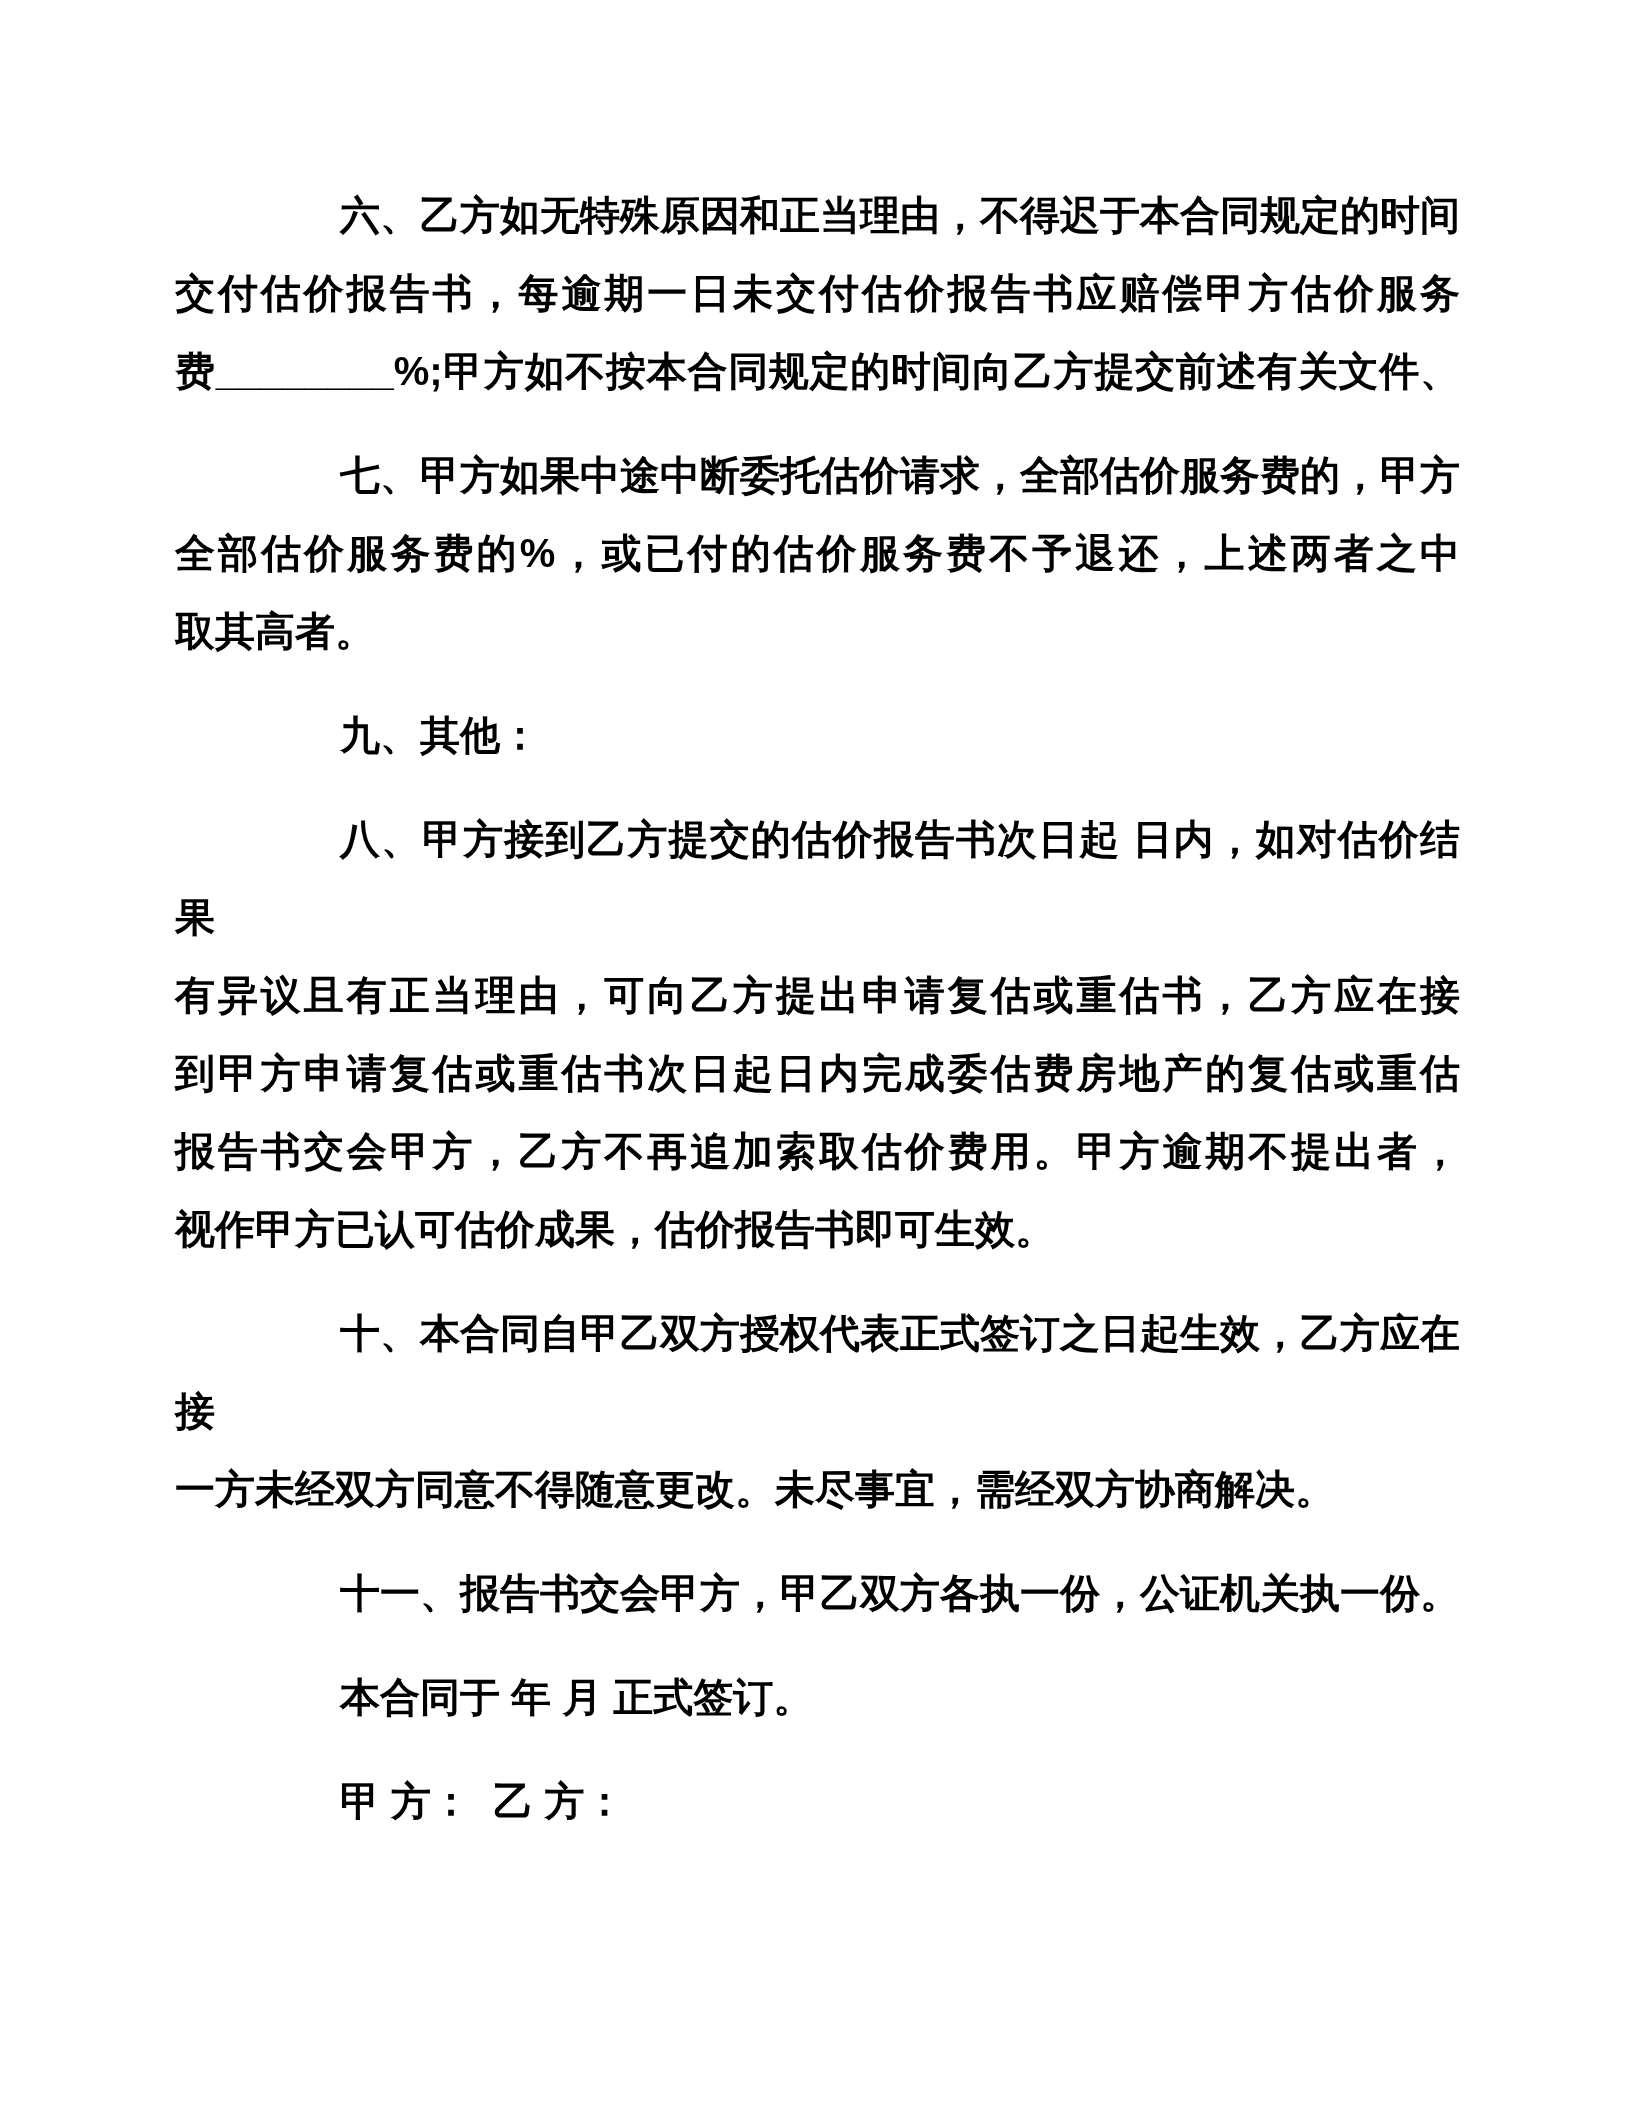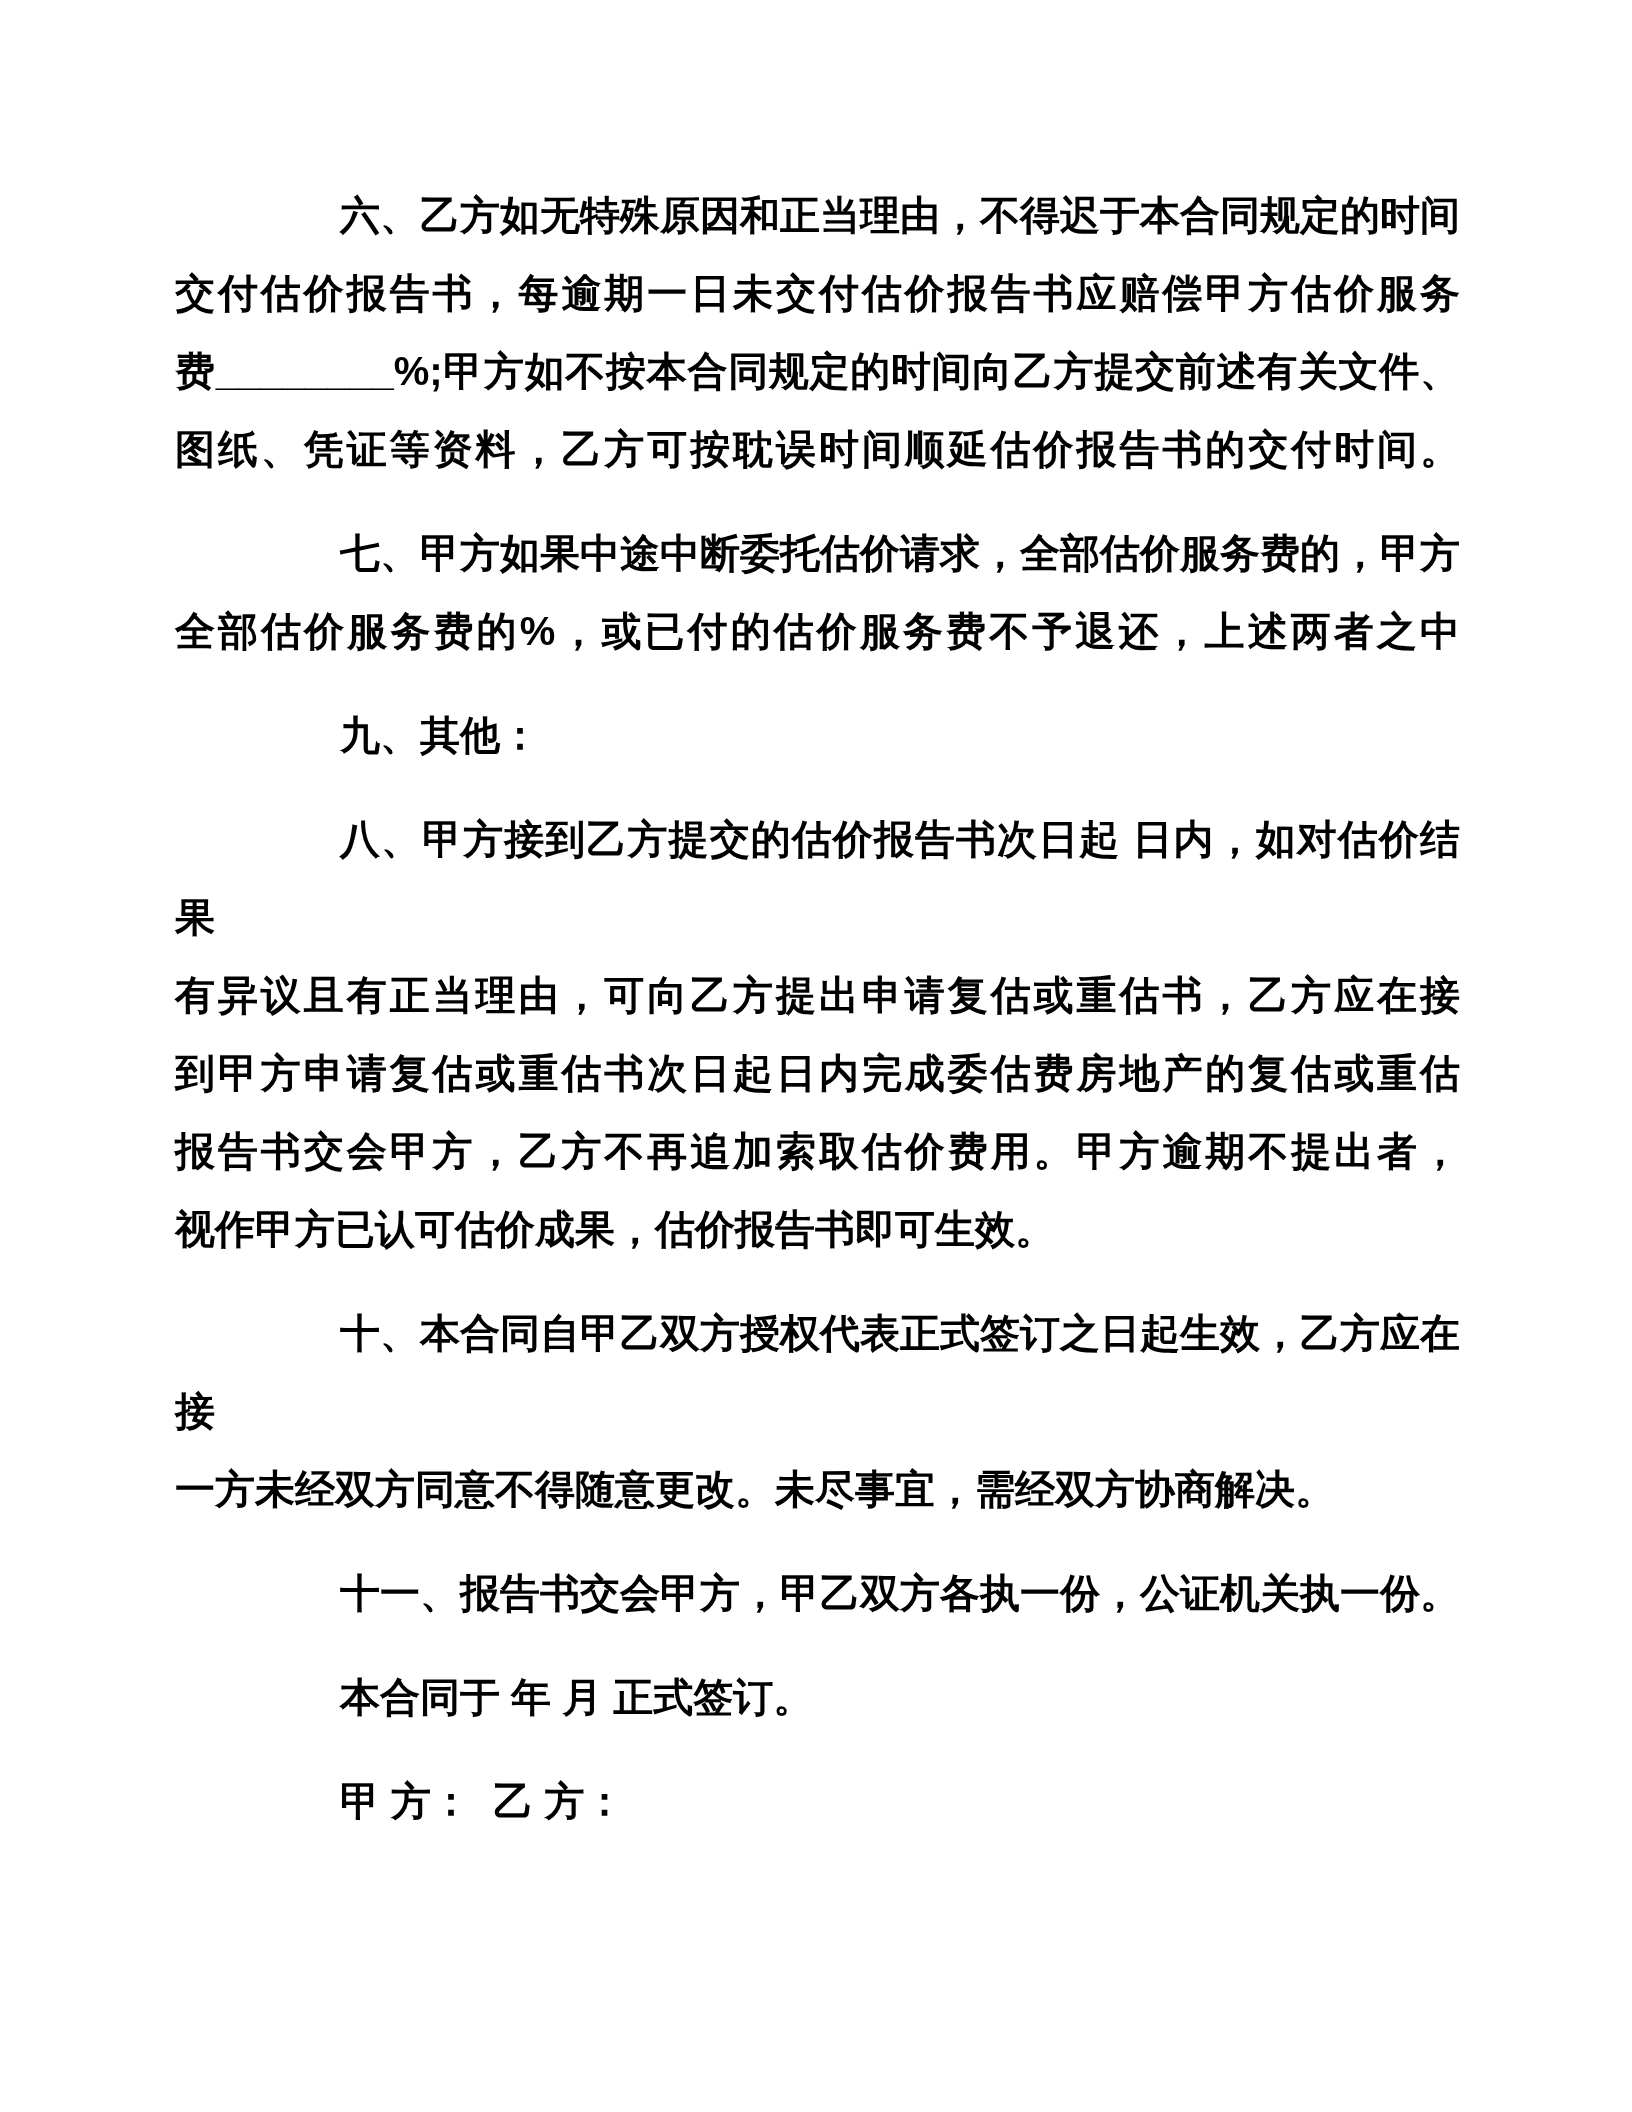--- a/index.html
+++ b/index.html
@@ -49,26 +49,26 @@
 </head>
 <body>
 
 <div class="page">
   <div class="content">
 
     <div class="para">
       <div class="line full indent">六、乙方如无特殊原因和正当理由，不得迟于本合同规定的时间</div>
       <div class="line full">交付估价报告书，每逾期一日未交付估价报告书应赔偿甲方估价服务</div>
       <div class="line full">费________%;甲方如不按本合同规定的时间向乙方提交前述有关文件、</div>
-      <div class="line full">图纸、凭证等资料，乙方可按耽误时间顺延估价报告书的交付时间。</div>
     </div>
 
     <div class="para">
       <div class="line full indent">七、甲方如果中途中断委托估价请求，全部估价服务费的，甲方</div>
       <div class="line full">全部估价服务费的%，或已付的估价服务费不予退还，上述两者之中</div>
+      <div class="line">取其高者。</div>
     </div>
 
     <div class="para">
       <div class="line indent">九、其他：</div>
     </div>
 
     <div class="para">
       <div class="line full indent">八、甲方接到乙方提交的估价报告书次日起 日内，如对估价结果</div>
       <div class="line full">有异议且有正当理由，可向乙方提出申请复估或重估书，乙方应在接</div>
       <div class="line full">到甲方申请复估或重估书次日起日内完成委估费房地产的复估或重估</div>

